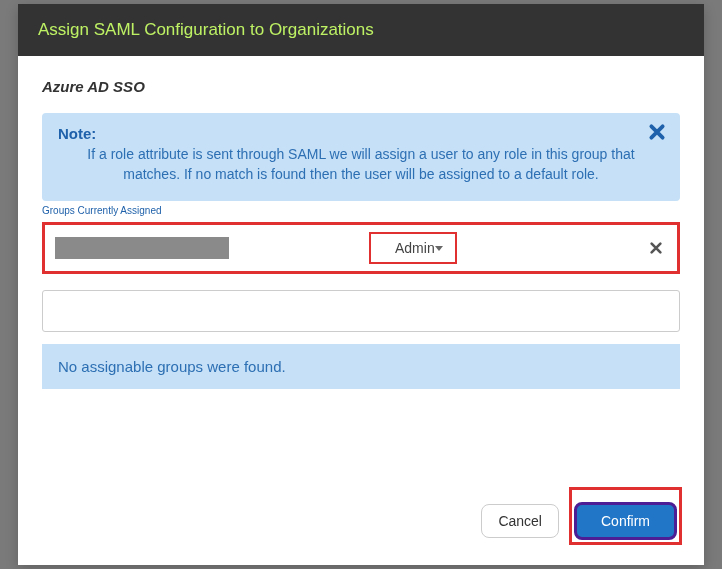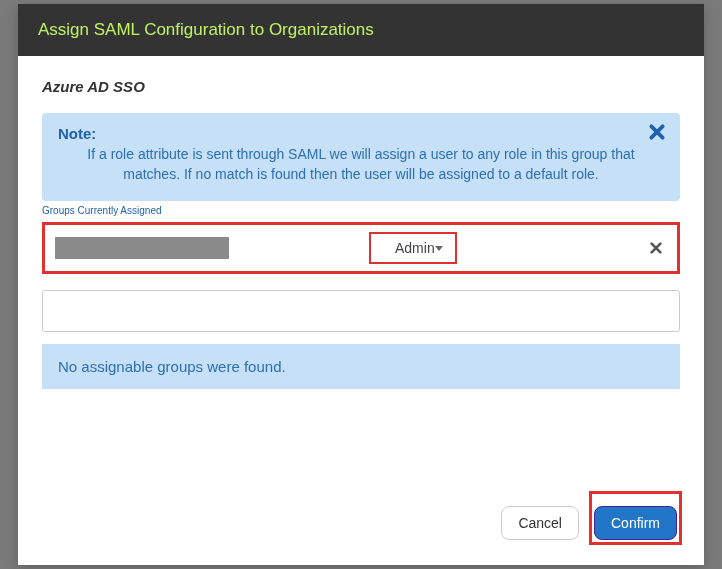--- a/index.html
+++ b/index.html
@@ -147,23 +147,23 @@
     border: 1px solid #ccc;
     color: #333;
   }
   .btn-confirm-wrap {
     border: 3px solid #e03030;
     padding: 2px;
     display: inline-block;
   }
   .btn-confirm {
     background: #2176c7;
-    border: 1px solid #4c1d95;
+    border: 3px solid #4c1d95;
     color: #fff;
-    padding: 8px 16px;
+    padding: 8px 24px;
   }
   svg { display: block; }
 </style>
 </head>
 <body>
 
 <div class="modal">
 
   <div class="modal-header">
     <span>Assign SAML Configuration to Organizations</span>

